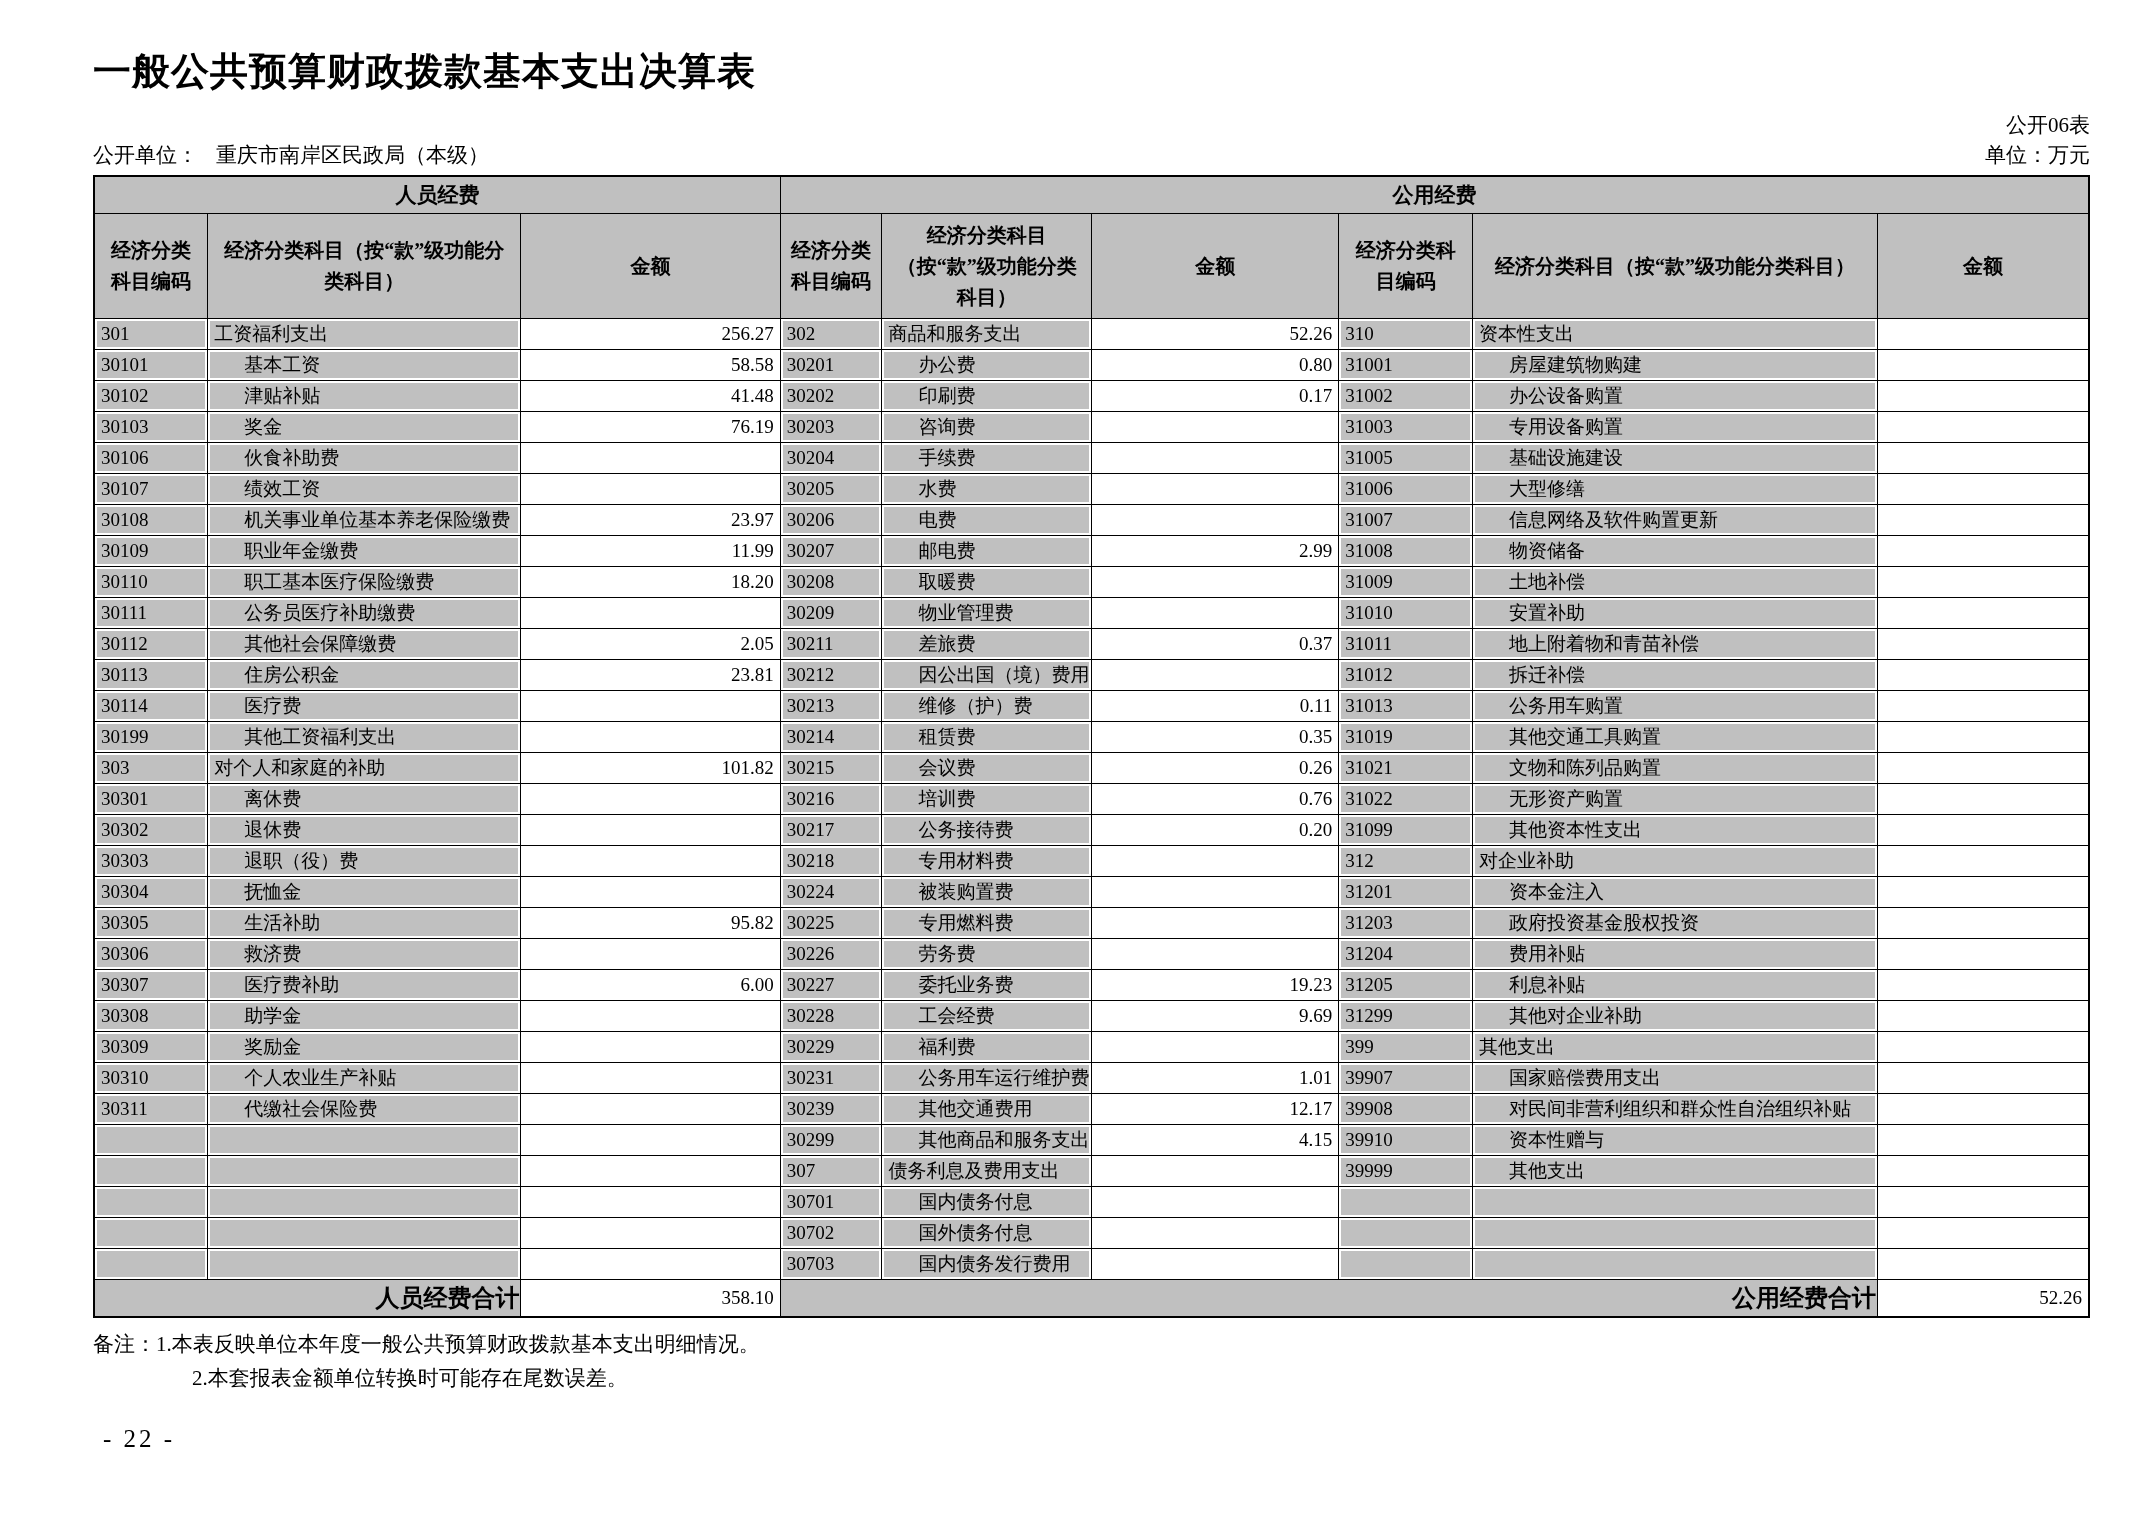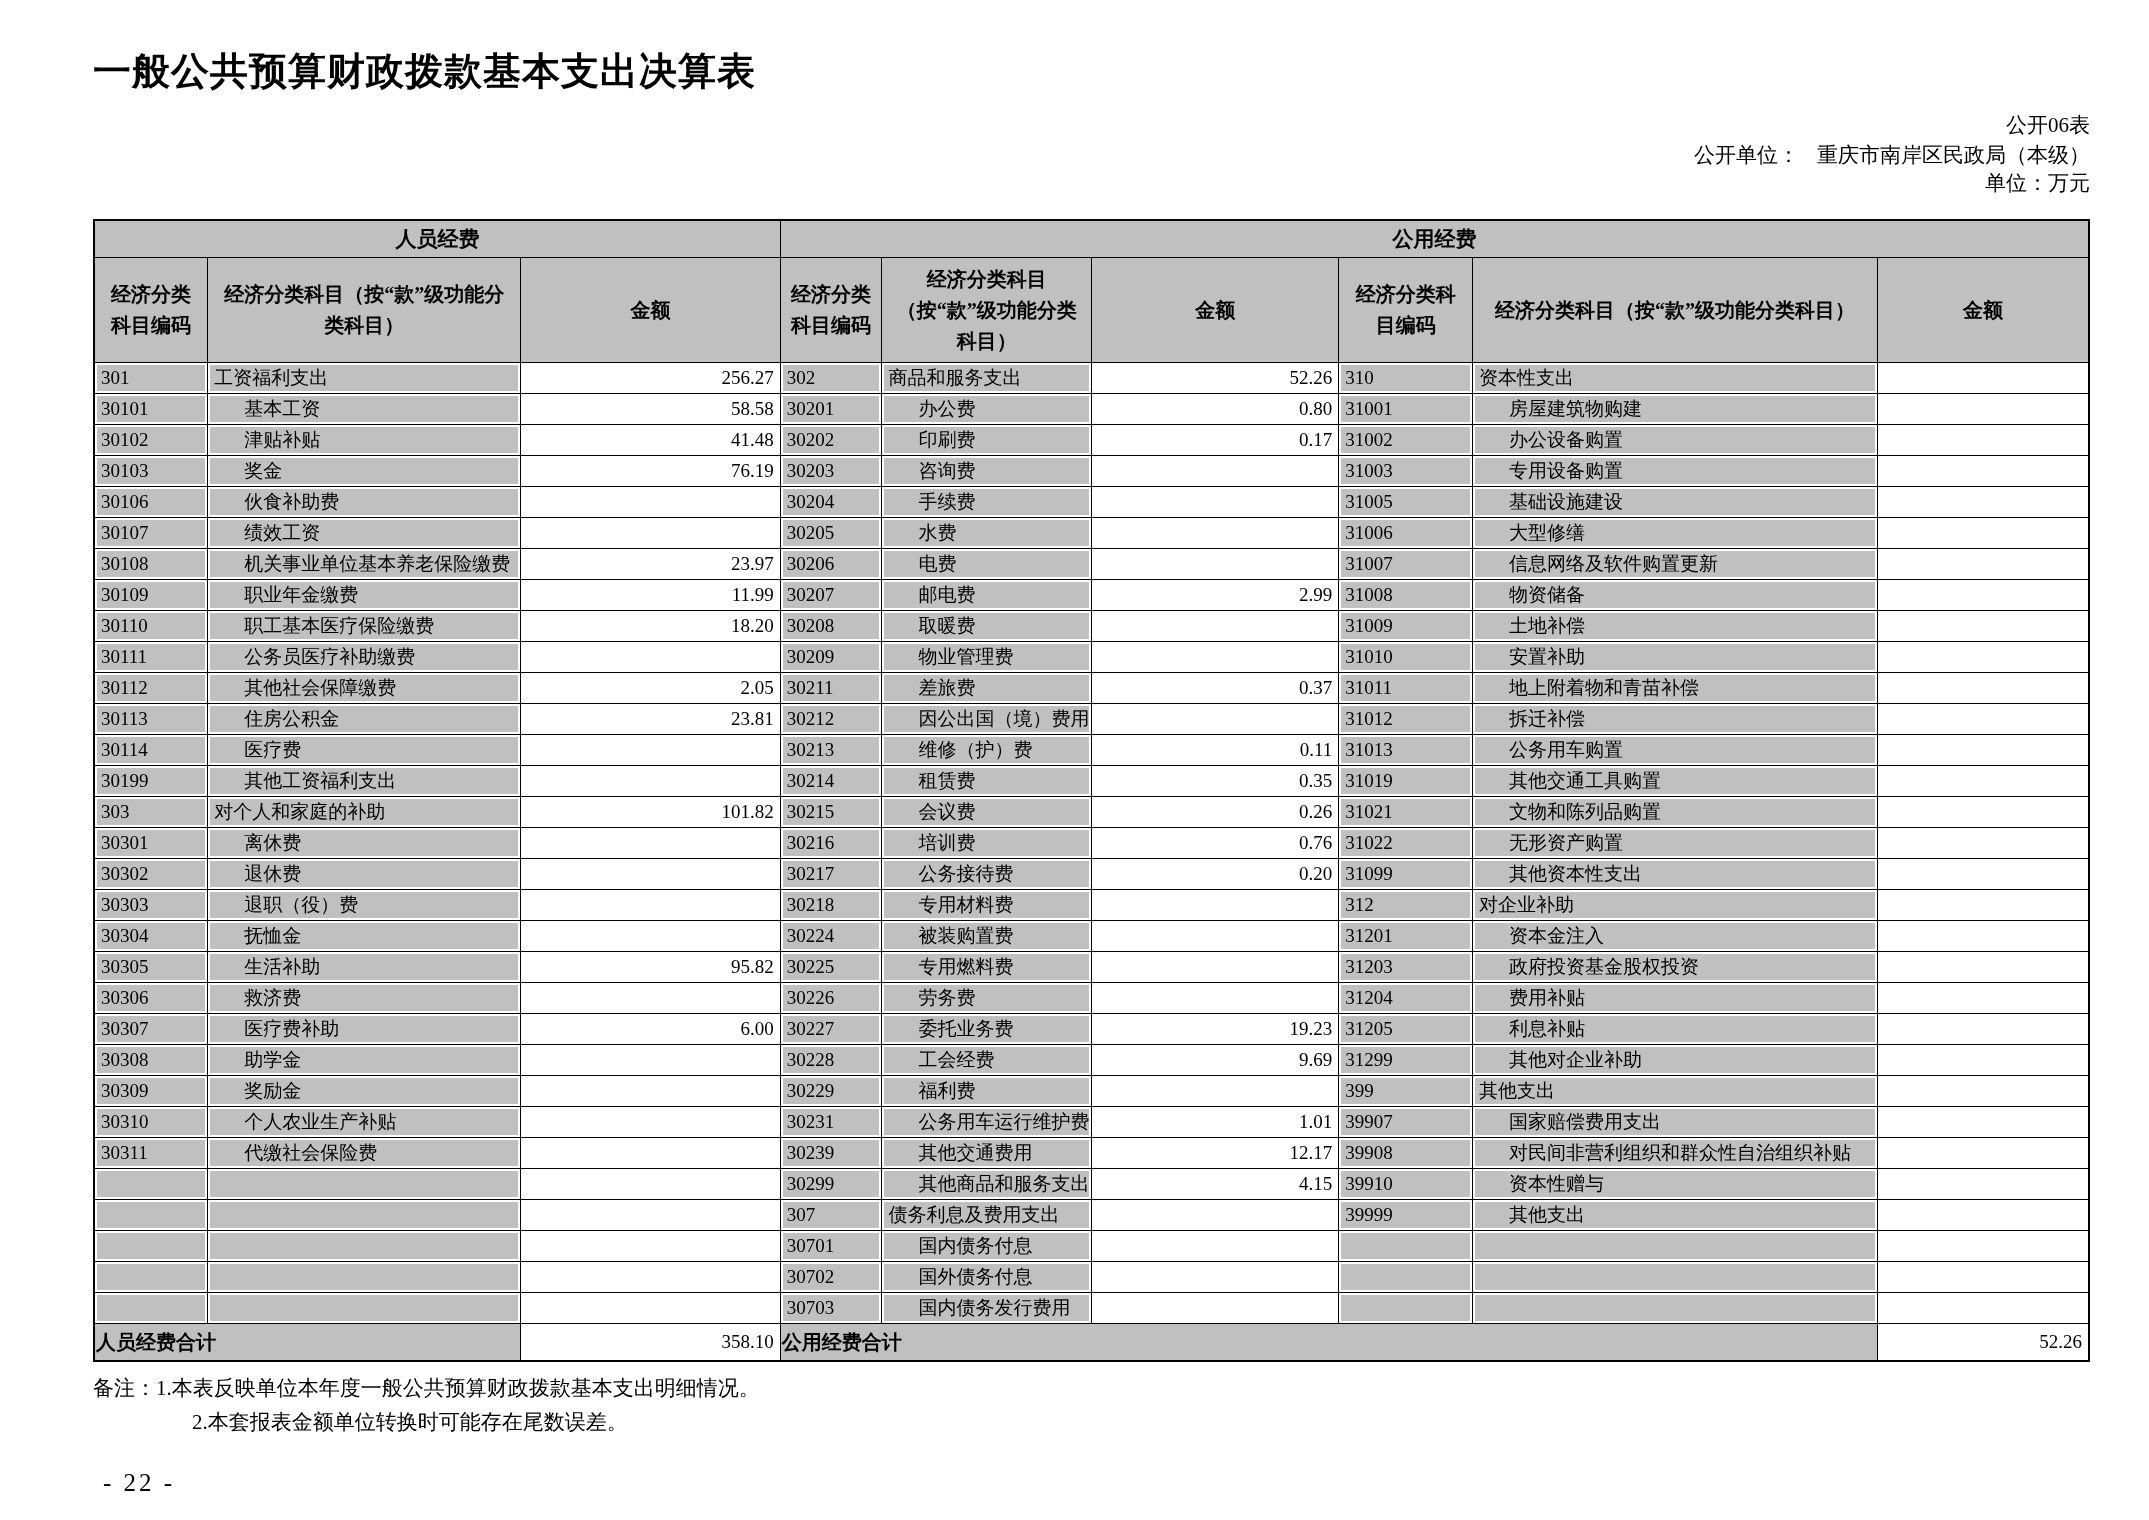--- a/index.html
+++ b/index.html
@@ -17,22 +17,21 @@
     font-weight:bold;
     margin:46px 0 14px 0;
     letter-spacing:1px;
   }
   .line-right { text-align:right; font-size:21px; }
   .meta {
     display:flex;
     justify-content:space-between;
     align-items:flex-end;
     font-size:21px;
-    margin:2px 0 22px 0;
-    flex-direction:column;
+    margin:2px 0 6px 0;
   }
   .meta .unit-name { margin-left:18px; }
 
   table.main {
     width:1997px;
     border-collapse:collapse;
     table-layout:fixed;
     border:2px solid #000;
     padding-left:19px;
   }
@@ -58,22 +57,22 @@
   }
   td.gray { background:#c0c0c0; box-shadow:inset 0 0 0 2px #ffffff; }
   td.code { text-align:left; }
   td.name.ind { padding-left:36px; }
   td.amt  { text-align:right; background:#ffffff; }
 
   tfoot td { height:34px; vertical-align:middle; }
   tfoot td.total-label {
     background:#c0c0c0;
     font-weight:bold;
-    text-align:left;
-    font-size:20px;
+    text-align:right;
+    font-size:24px;
   }
   tfoot td.amt { font-size:19px; padding:0 6px; }
 
   .notes { font-size:21px; margin-top:10px; line-height:1.6; }
   .note-line2 { margin-left:99px; }
 
   .pageno {
     font-size:25px;
     margin-top:30px;
     margin-left:10px;

